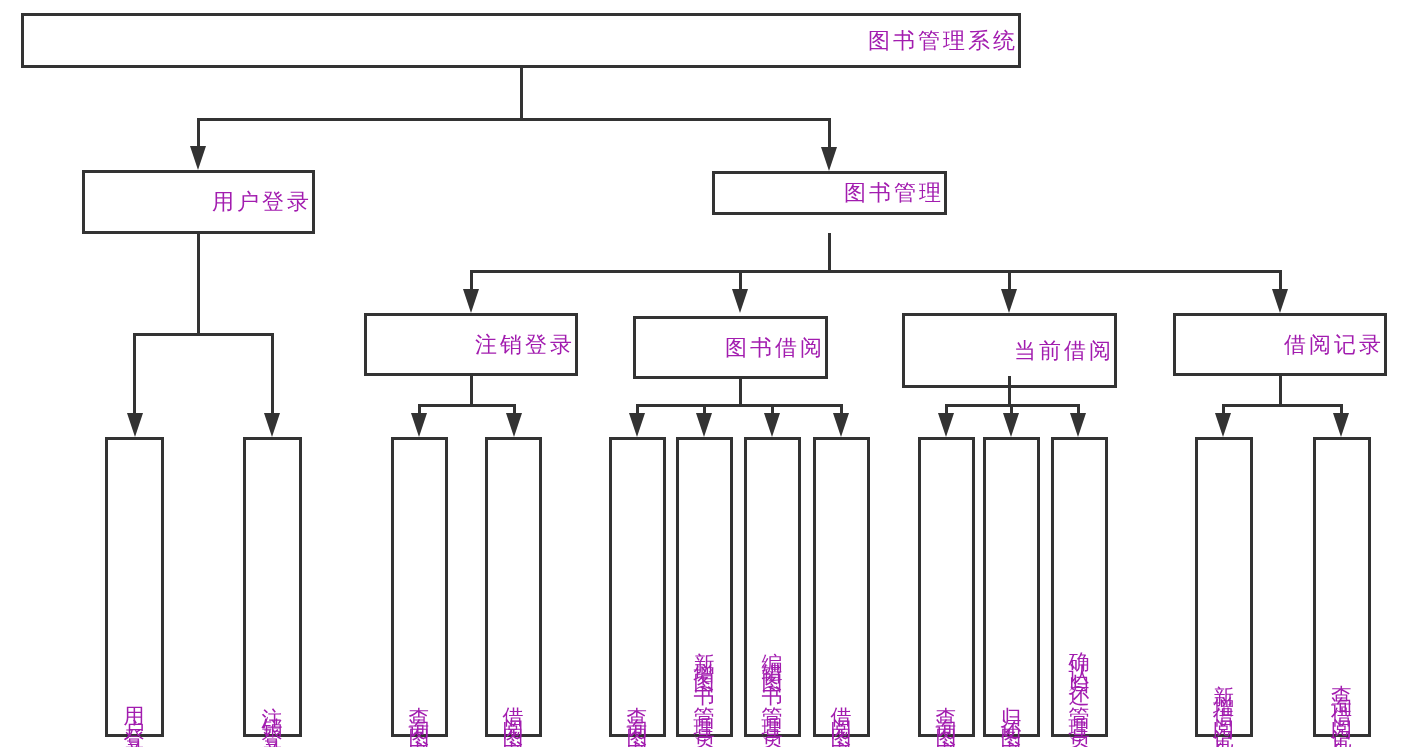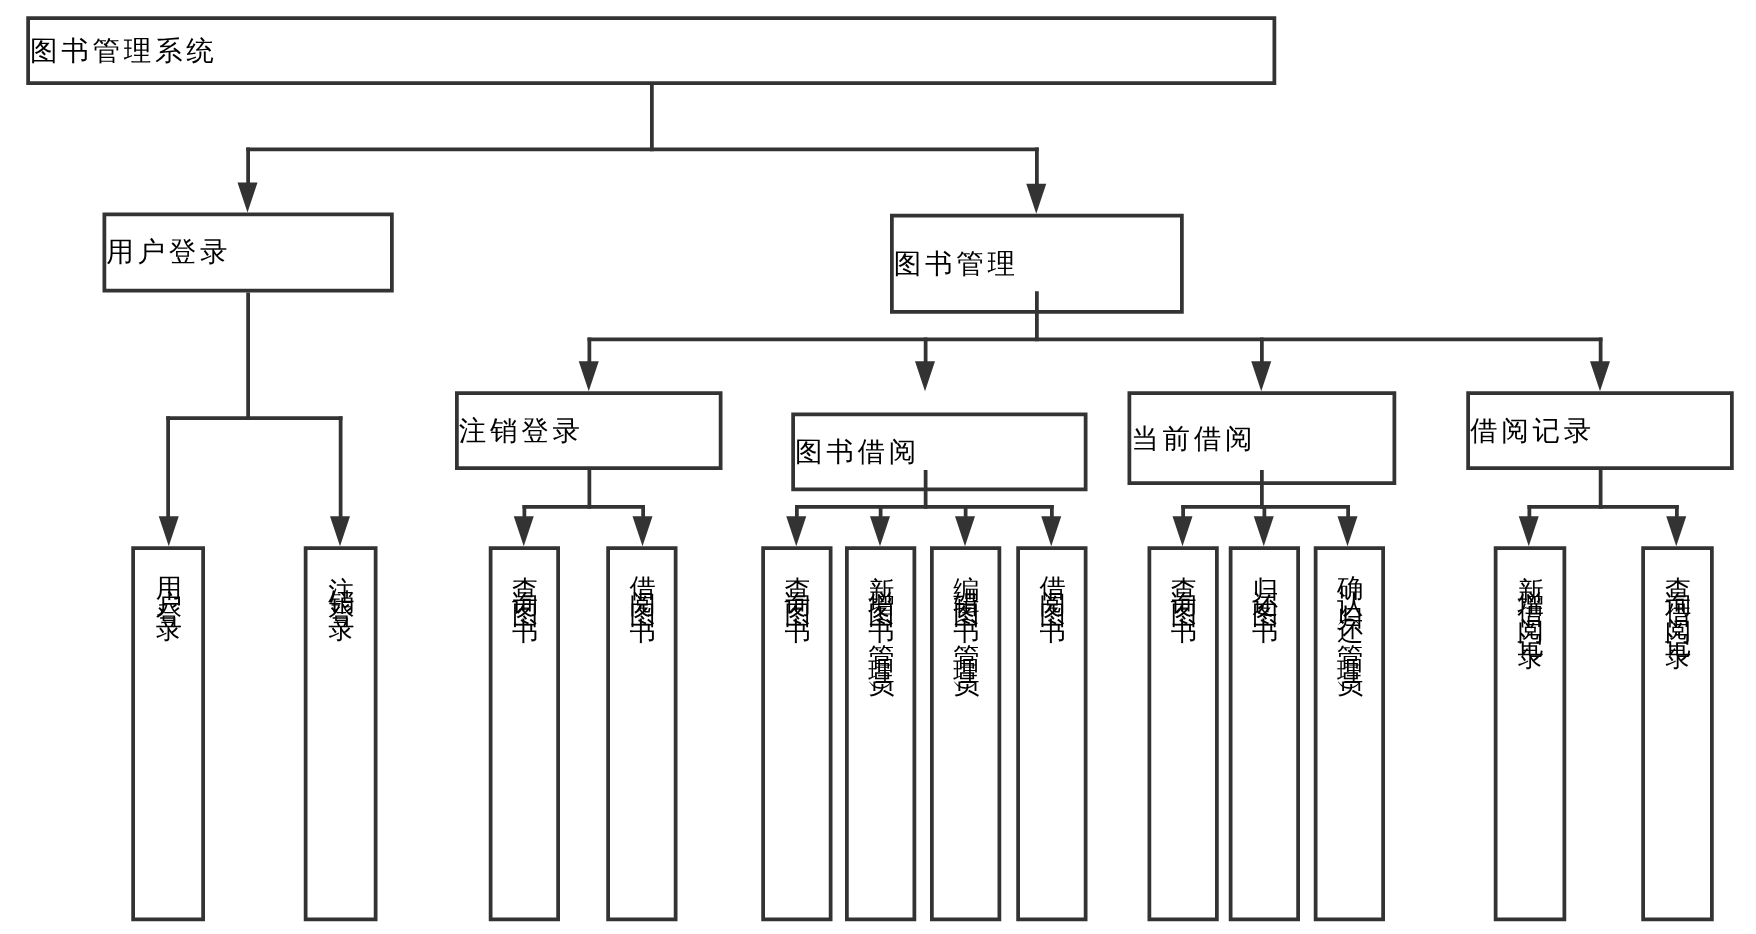--- a/index.html
+++ b/index.html
@@ -2,21 +2,21 @@
 <html><head>
 <meta charset="utf-8">
 <style>
   html,body{margin:0;padding:0;background:#ffffff;}
   .canvas{
     position:relative;width:1405px;height:747px;background:#ffffff;overflow:hidden;
     font-family:"Liberation Sans","DejaVu Sans",sans-serif;
   }
   .node{
     position:absolute;box-sizing:border-box;border:3px solid #333333;background:#ffffff;
-    display:flex;align-items:center;justify-content:flex-start;color:#000000;
+    display:flex;align-items:center;justify-content:flex-end;color:#a21caf;
   }
   .h-node{font-size:22px;letter-spacing:3px;font-weight:400;}
   .leaf{
     writing-mode:vertical-rl;text-orientation:mixed;
     font-size:21px;letter-spacing:11px;line-height:1;
     padding-top:4px;
   }
   .vl{position:absolute;width:3px;background:#333333;}
   .hl{position:absolute;height:3px;background:#333333;}
   .arrow{
@@ -34,28 +34,28 @@
 
 <div class="canvas">
 
   <div class="node h-node" style="left:21px;top:13px;width:1000px;height:55px">
     <span>图书管理系统</span>
   </div>
 
   <div class="node h-node" style="left:82px;top:170px;width:233px;height:64px">
     <span>用户登录</span>
   </div>
-  <div class="node h-node" style="left:712px;top:171px;width:235px;height:80px">
+  <div class="node h-node" style="left:712px;top:171px;width:235px;height:44px">
     <span>图书管理</span>
   </div>
 
   <div class="node h-node" style="left:364px;top:313px;width:214px;height:63px">
     <span>注销登录</span>
   </div>
-  <div class="node h-node" style="left:633px;top:330px;width:237px;height:63px">
+  <div class="node h-node" style="left:633px;top:316px;width:195px;height:63px">
     <span>图书借阅</span>
   </div>
   <div class="node h-node" style="left:902px;top:313px;width:215px;height:75px">
     <span>当前借阅</span>
   </div>
   <div class="node h-node" style="left:1173px;top:313px;width:214px;height:63px">
     <span>借阅记录</span>
   </div>
 
   <div class="node leaf" style="left:105px;top:437px;width:59px;height:300px">

